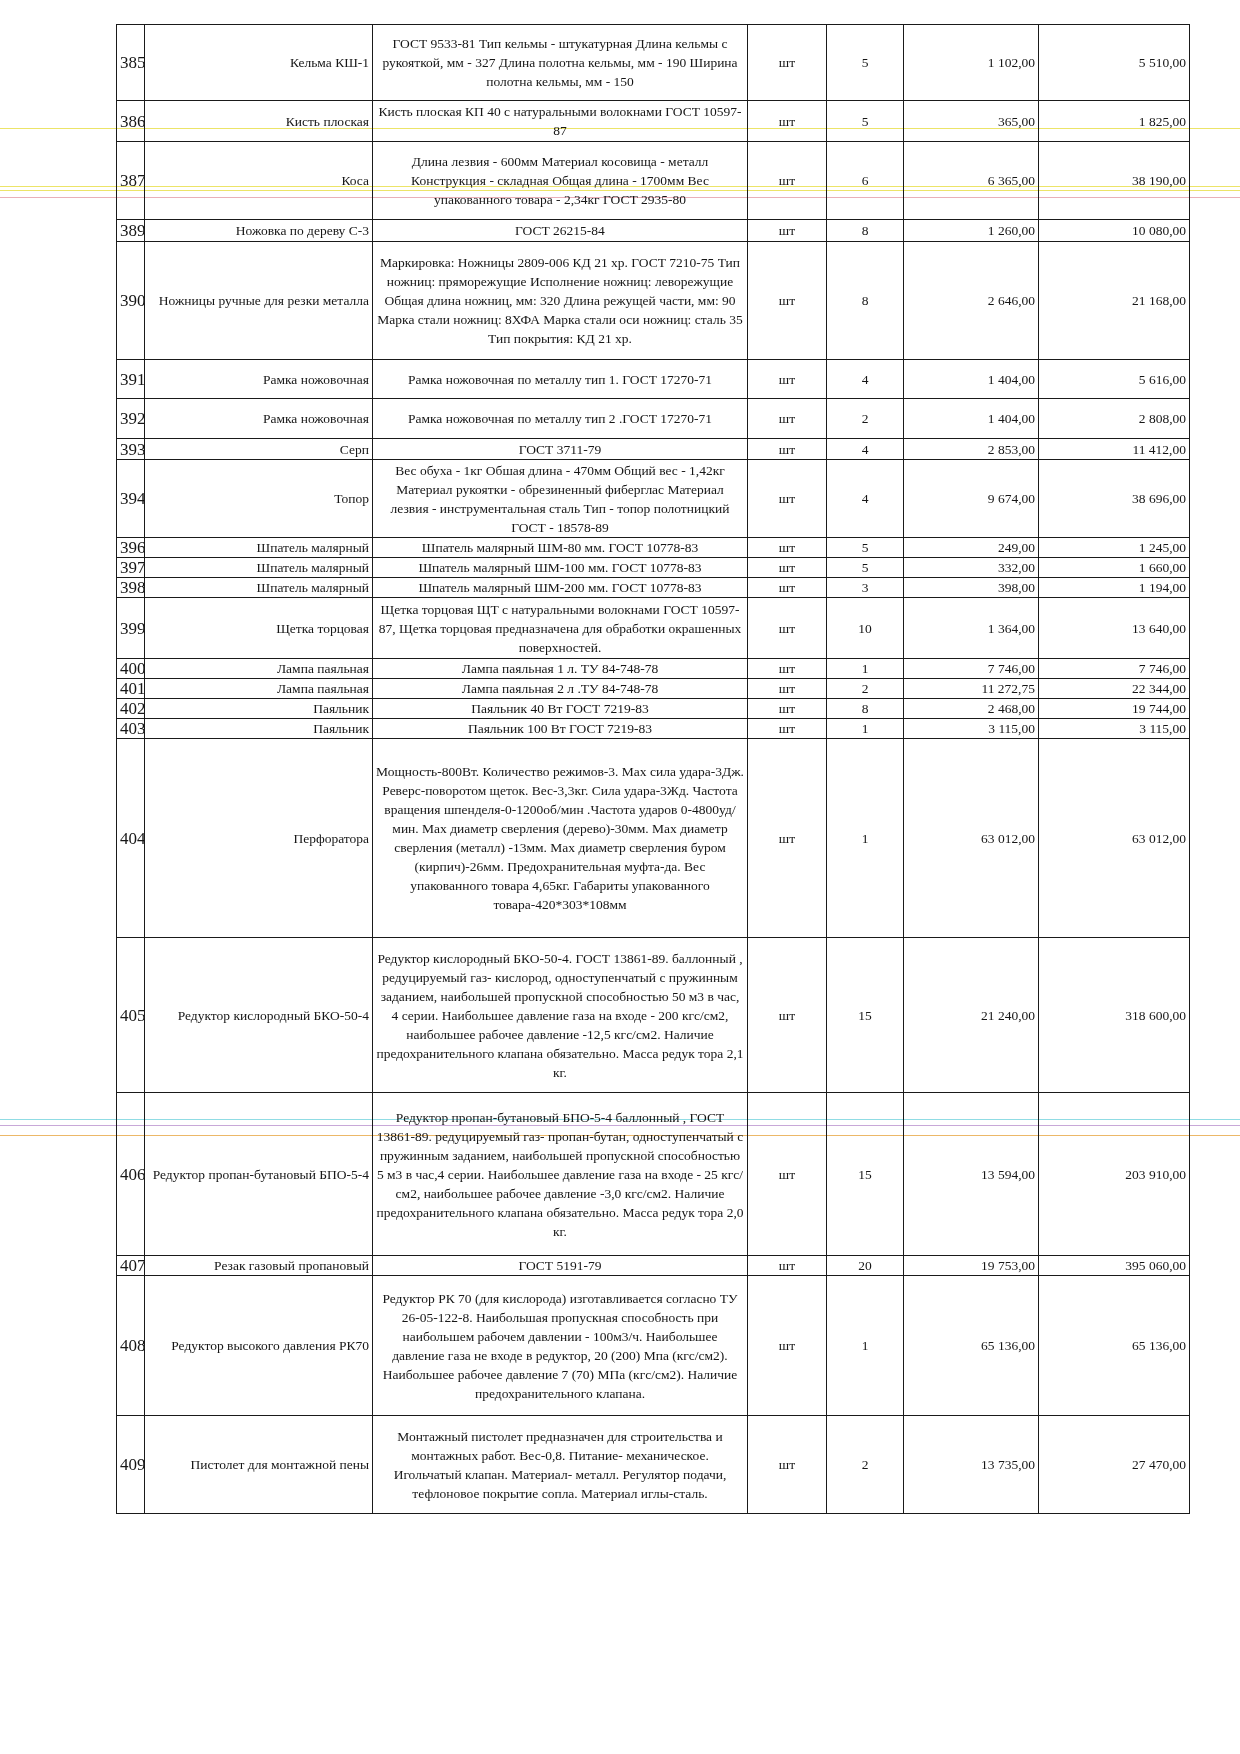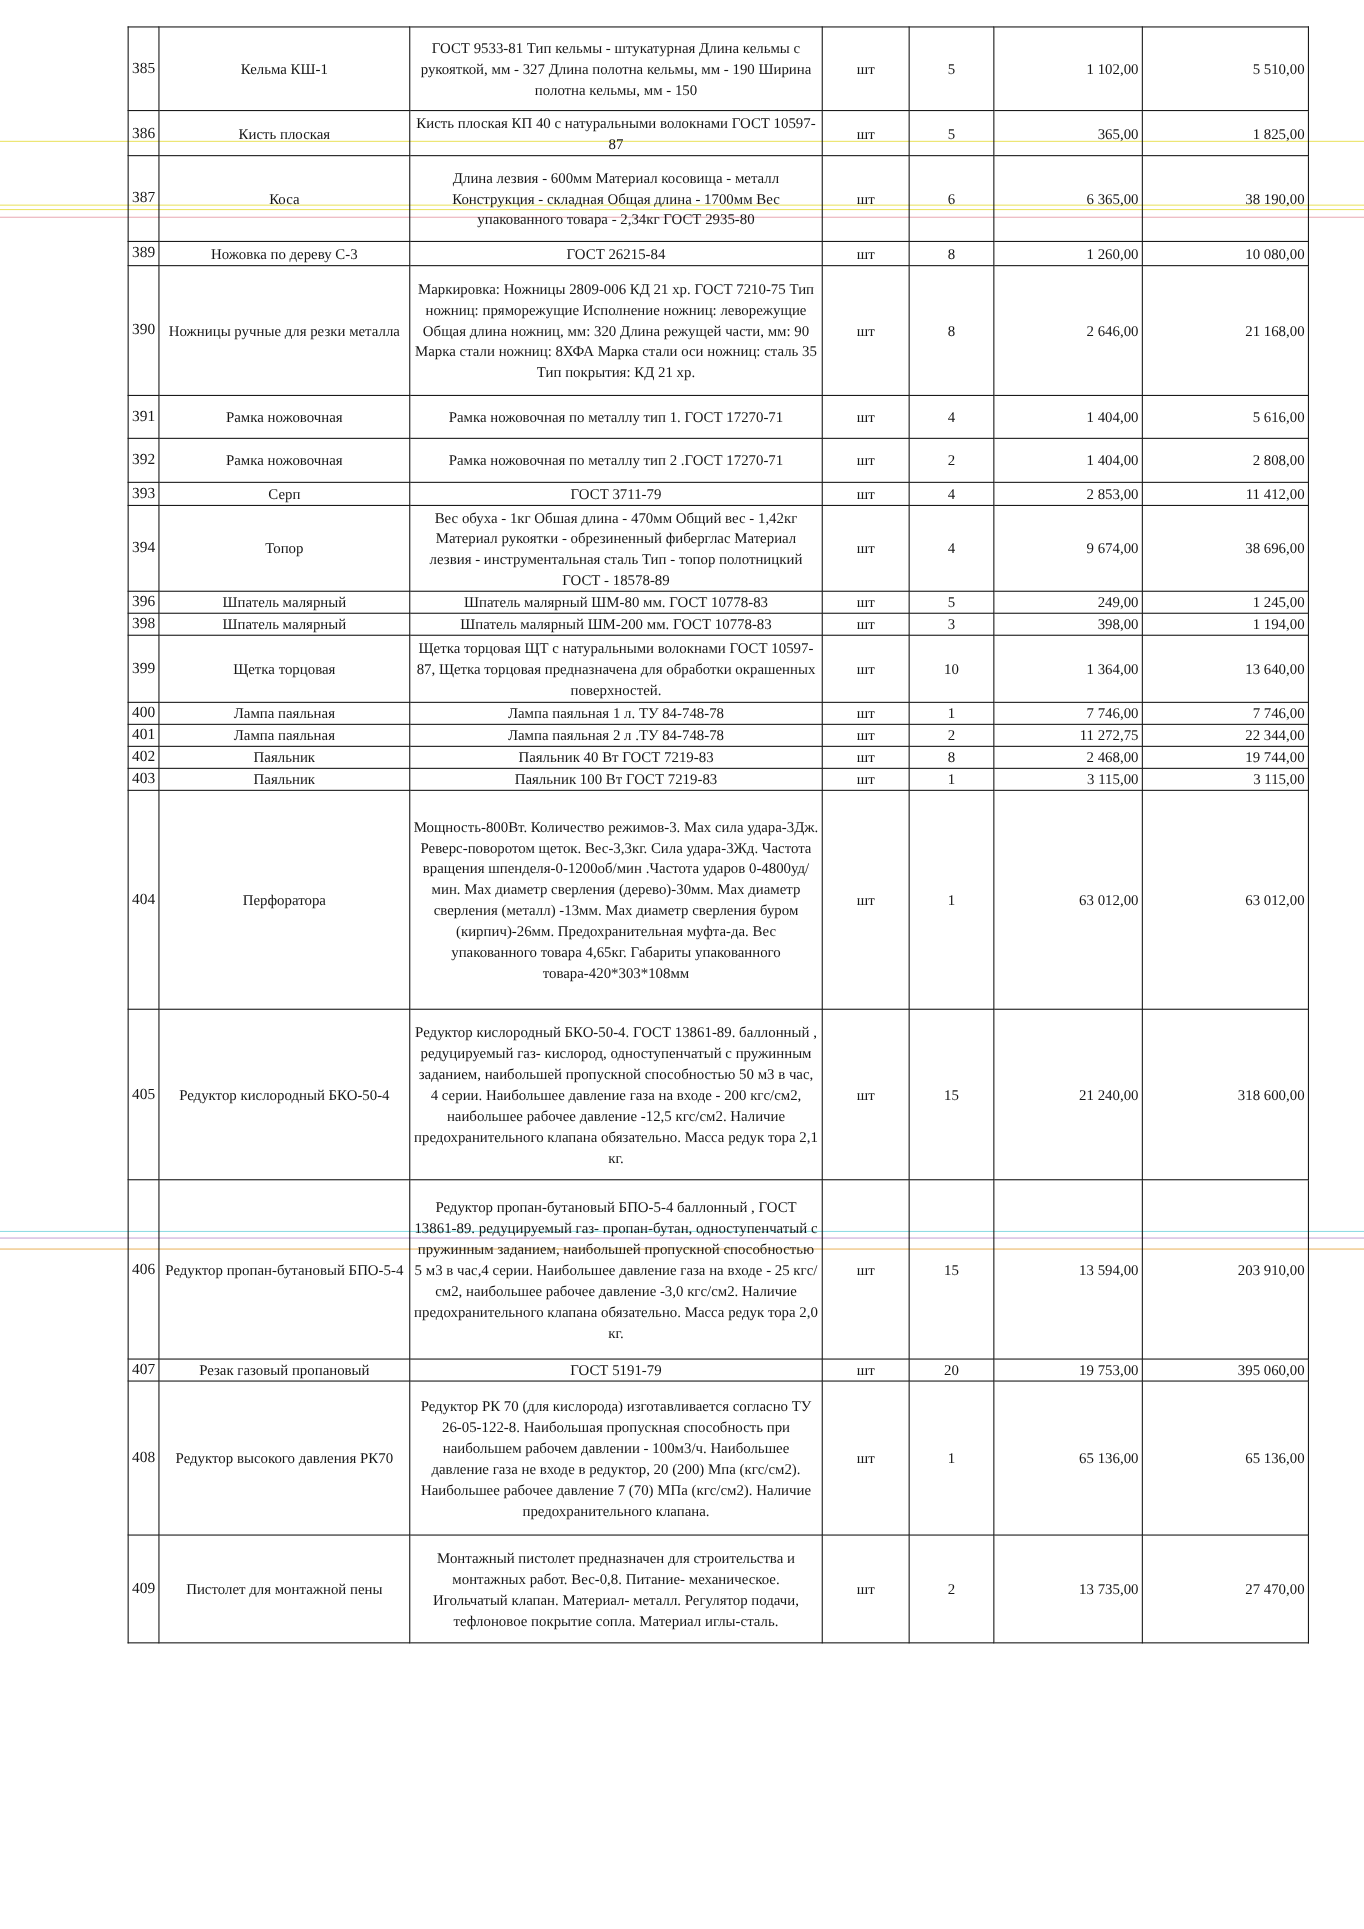--- a/index.html
+++ b/index.html
@@ -9,22 +9,22 @@
   }
   .scan-line { position: absolute; left: 0; width: 1240px; height: 1px; }
   table.spec {
     position: absolute; left: 116px; top: 24px;
     border-collapse: collapse; table-layout: fixed; width: 1073px;
     font-size: 13.5px; line-height: 19px;
   }
   table.spec td {
     border: 1.6px solid #1a1a1a; padding: 0 3px; vertical-align: middle; overflow: hidden;
   }
-  td.num { padding: 0 1px; text-align: left; font-size: 14px; margin-left: 46px; }
-  td.name { text-align: center; }
+  td.num { padding: 0 1px; text-align: left; font-size: 17px; margin-left: 46px; }
+  td.name { text-align: right; }
   td.desc { text-align: center; padding: 0 4px; }
   td.unit { text-align: center; }
   td.qty { text-align: center; }
   td.price, td.total { text-align: right; padding-right: 18px; }
   td.total { padding-right: 20px; }
 </style>
 </head>
 <body>
 
 <div class="scan-line" style="top:128px;background:#ece468;"></div>
@@ -130,20 +130,29 @@
       <tr style="height: 20px;">
         <td class="num">396</td>
         <td class="name">Шпатель малярный</td>
         <td class="desc">Шпатель малярный ШМ-80 мм. ГОСТ  10778-83</td>
         <td class="unit">шт</td>
         <td class="qty">5</td>
         <td class="price">249,00</td>
         <td class="total">1 245,00</td>
       </tr>
       <tr style="height: 20px;">
+        <td class="num">397</td>
+        <td class="name">Шпатель малярный</td>
+        <td class="desc">Шпатель малярный ШМ-100 мм. ГОСТ  10778-83</td>
+        <td class="unit">шт</td>
+        <td class="qty">5</td>
+        <td class="price">332,00</td>
+        <td class="total">1 660,00</td>
+      </tr>
+      <tr style="height: 20px;">
         <td class="num">398</td>
         <td class="name">Шпатель малярный</td>
         <td class="desc">Шпатель малярный ШМ-200 мм. ГОСТ  10778-83</td>
         <td class="unit">шт</td>
         <td class="qty">3</td>
         <td class="price">398,00</td>
         <td class="total">1 194,00</td>
       </tr>
       <tr style="height: 61px;">
         <td class="num">399</td>

